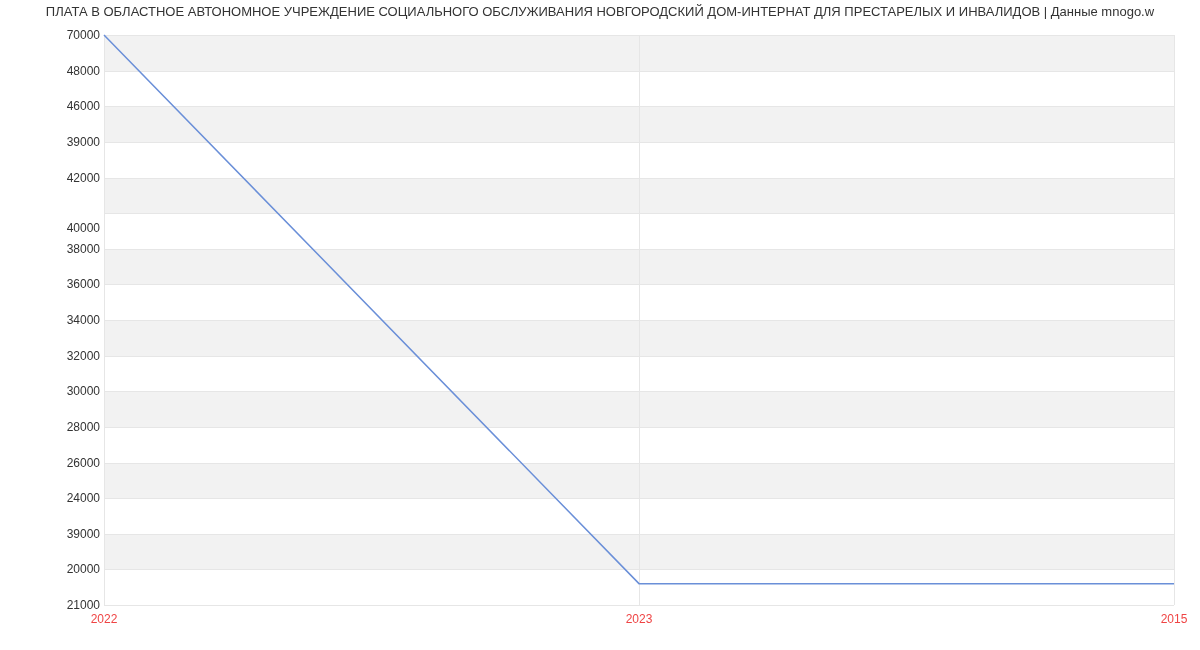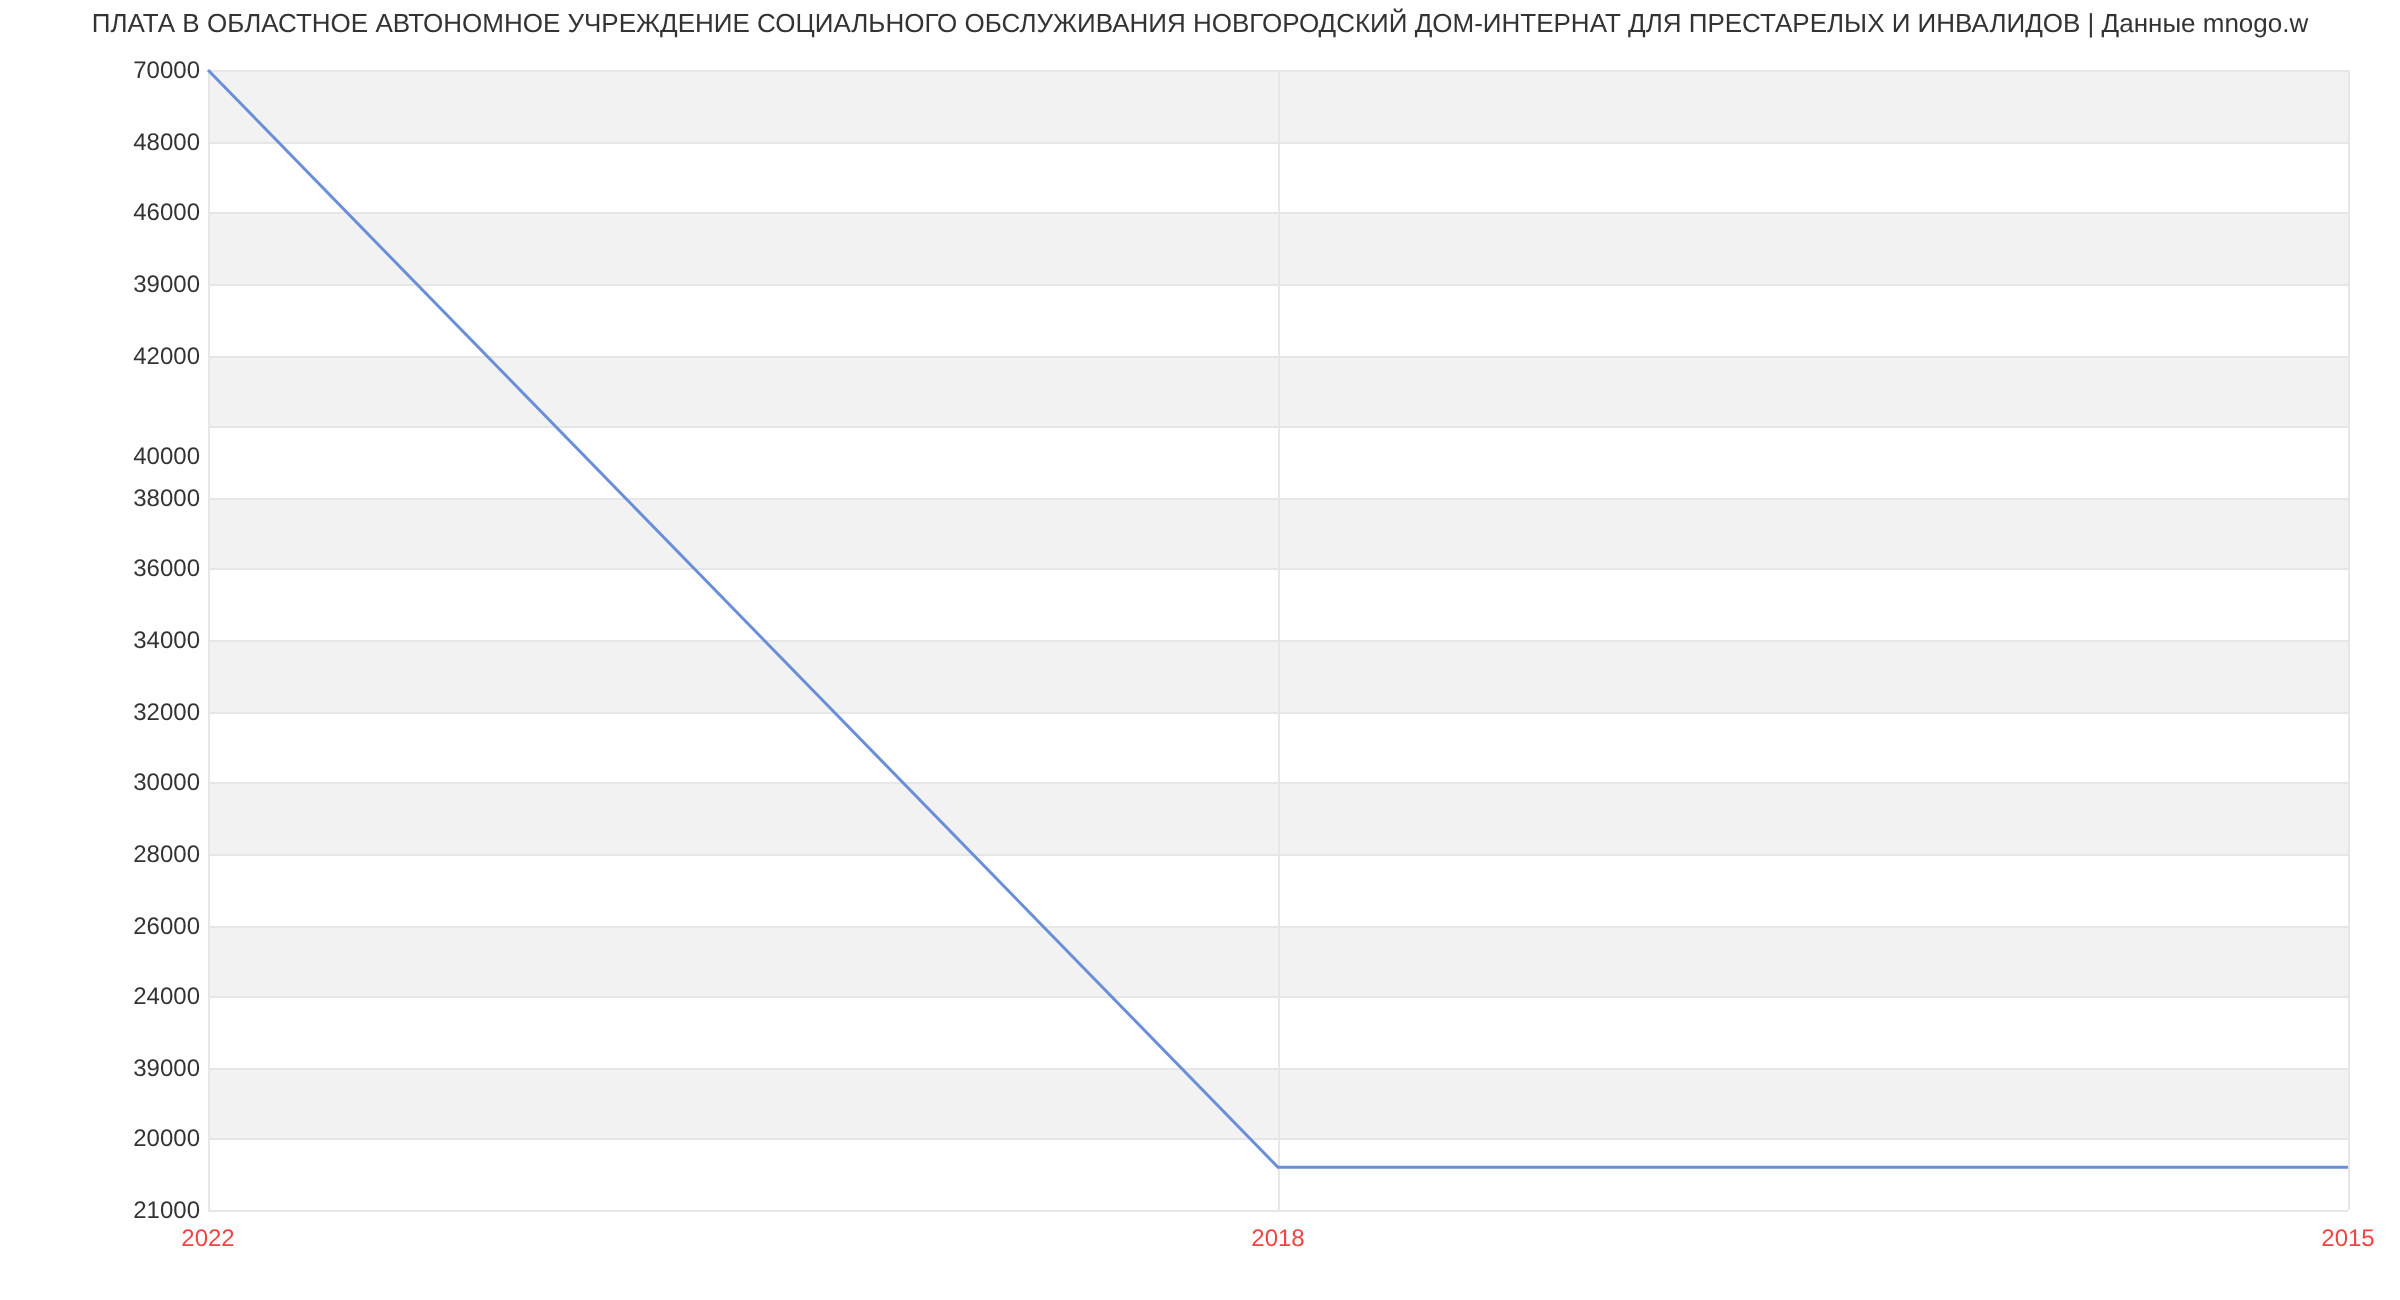--- a/index.html
+++ b/index.html
@@ -135,15 +135,15 @@
     <div class="y-tick-label" style="top: 320px;">34000</div>
     <div class="y-tick-label" style="top: 284.375px;">36000</div>
     <div class="y-tick-label" style="top: 248.75px;">38000</div>
     <div class="y-tick-label" style="top: 213.125px; margin-top: 15px;">40000</div>
     <div class="y-tick-label" style="top: 177.5px;">42000</div>
     <div class="y-tick-label" style="top: 141.875px;">39000</div>
     <div class="y-tick-label" style="top: 106.25px;">46000</div>
     <div class="y-tick-label" style="top: 70.625px;">48000</div>
     <div class="y-tick-label" style="top: 35px;">70000</div>
     <div class="x-tick-label" style="left: 104px;">2022</div>
-    <div class="x-tick-label" style="left: 639px;">2018</div>
+    <div class="x-tick-label" style="left: 639px;">2023</div>
     <div class="x-tick-label" style="left: 1174px;">2015</div>
   </div>
 
 </body></html>

